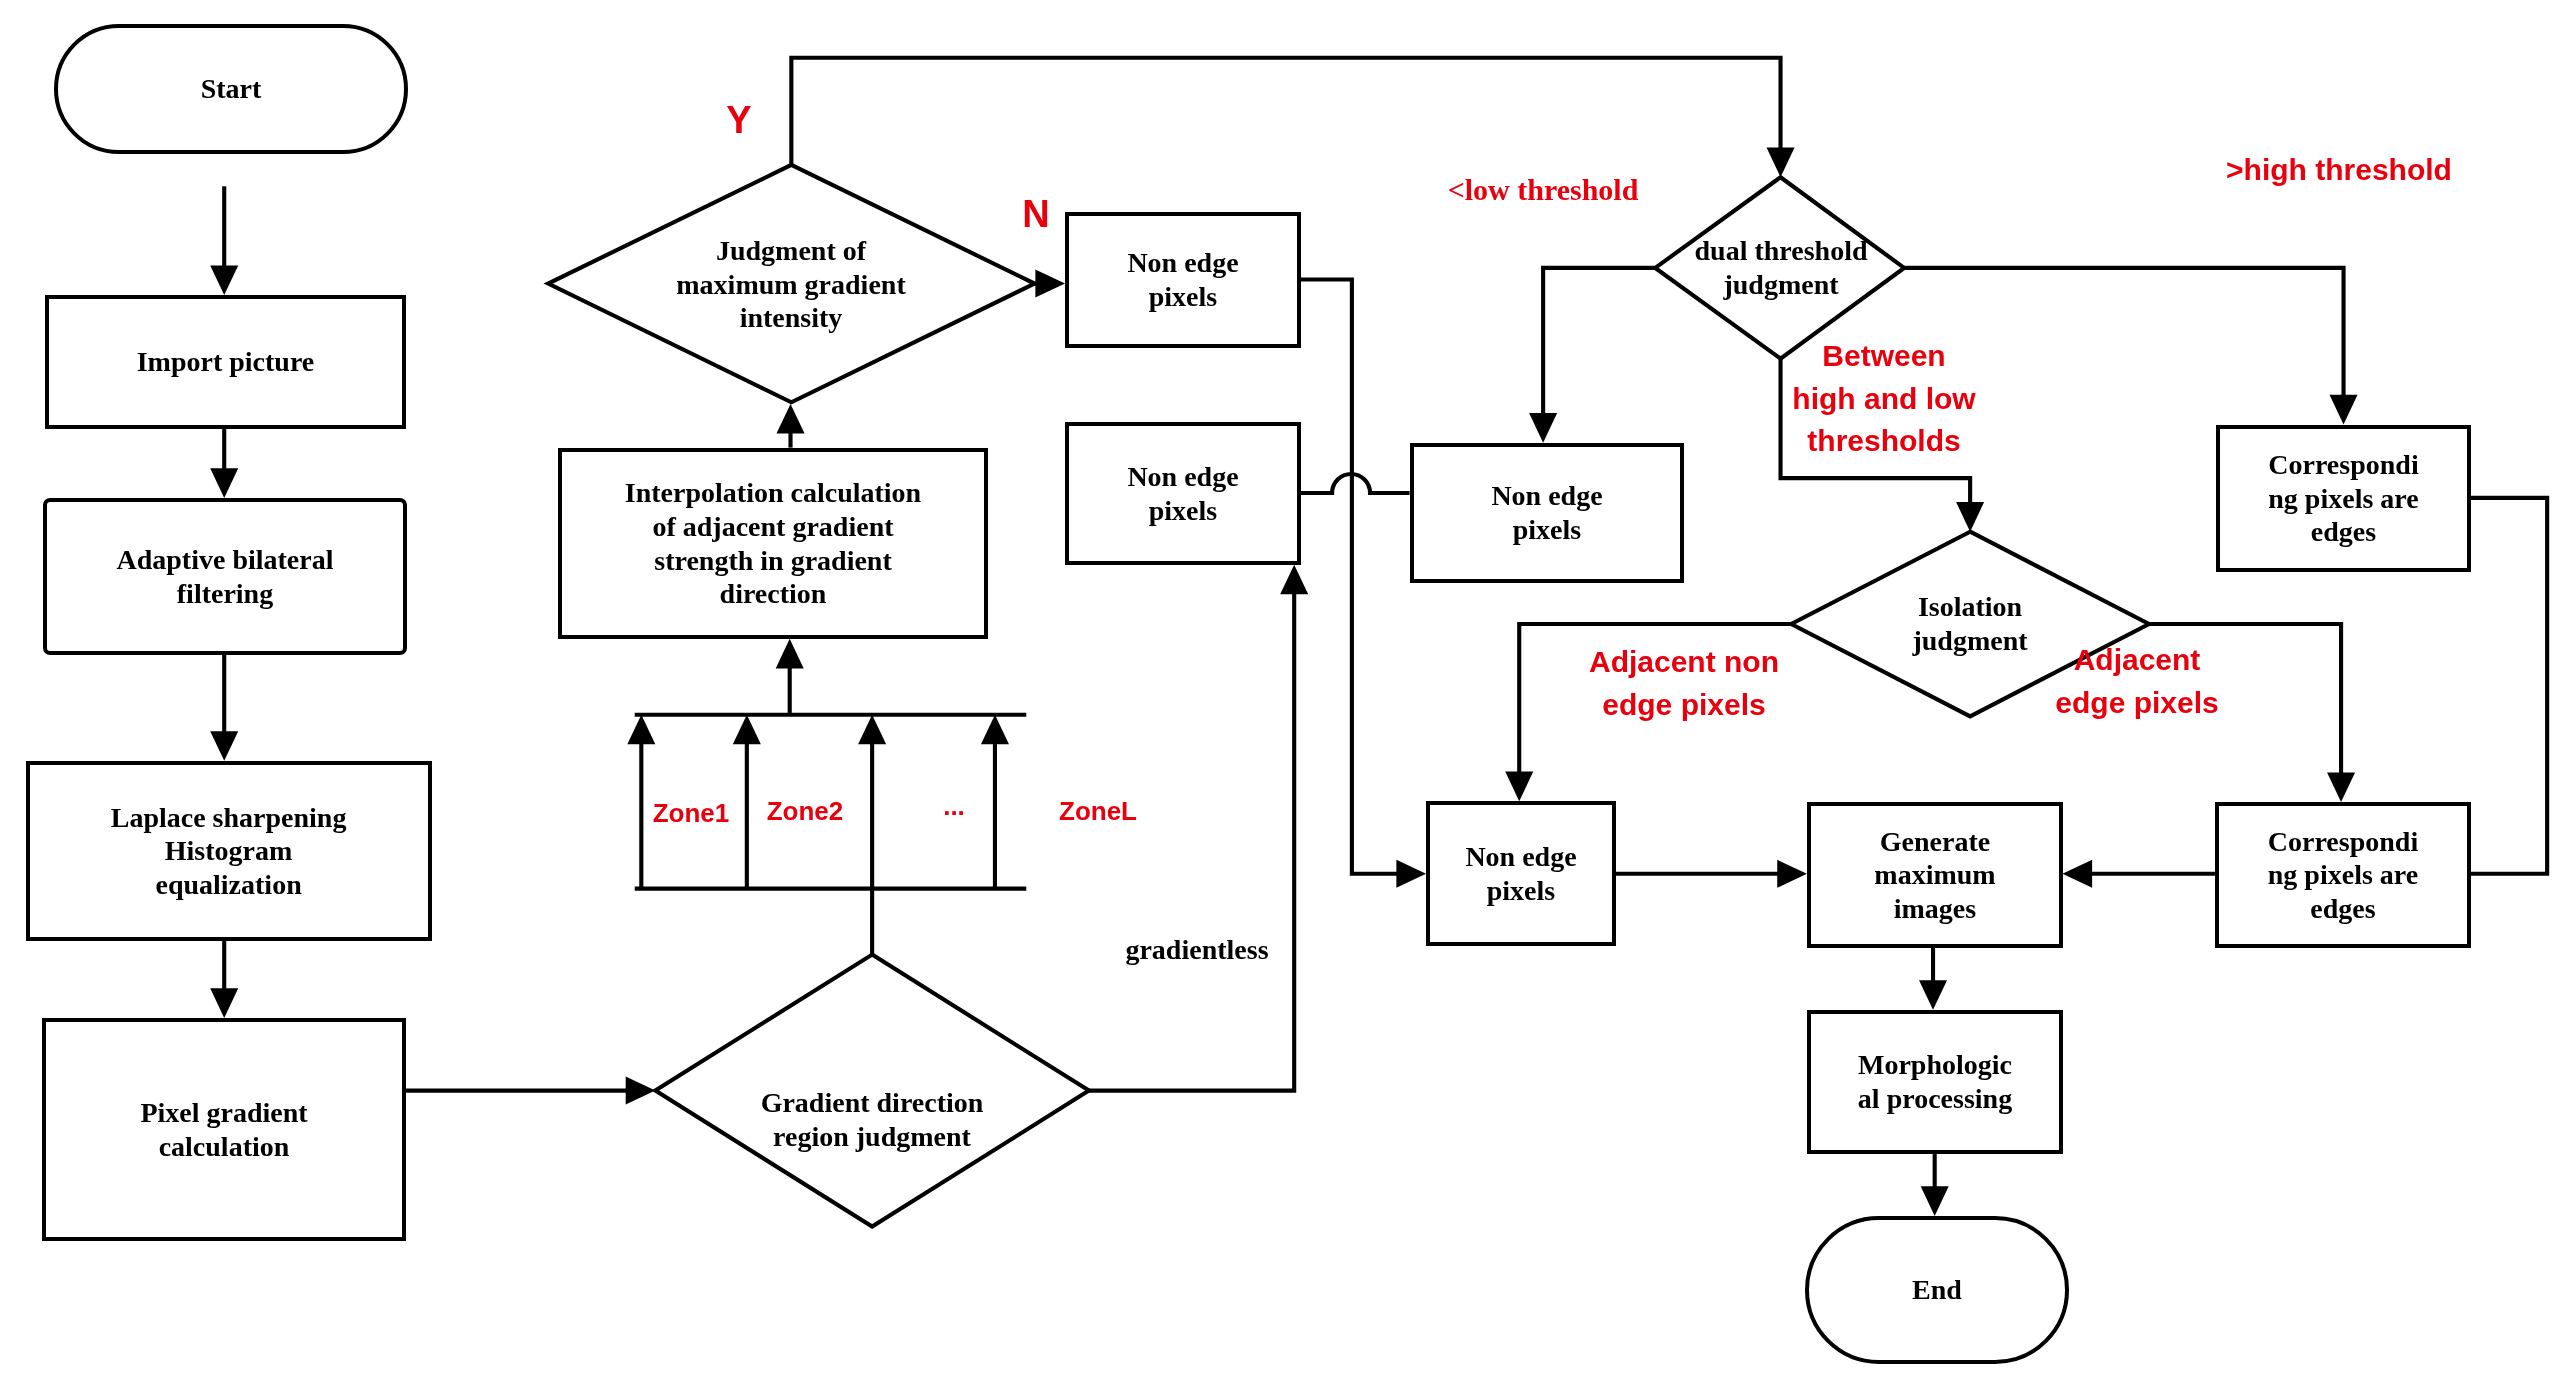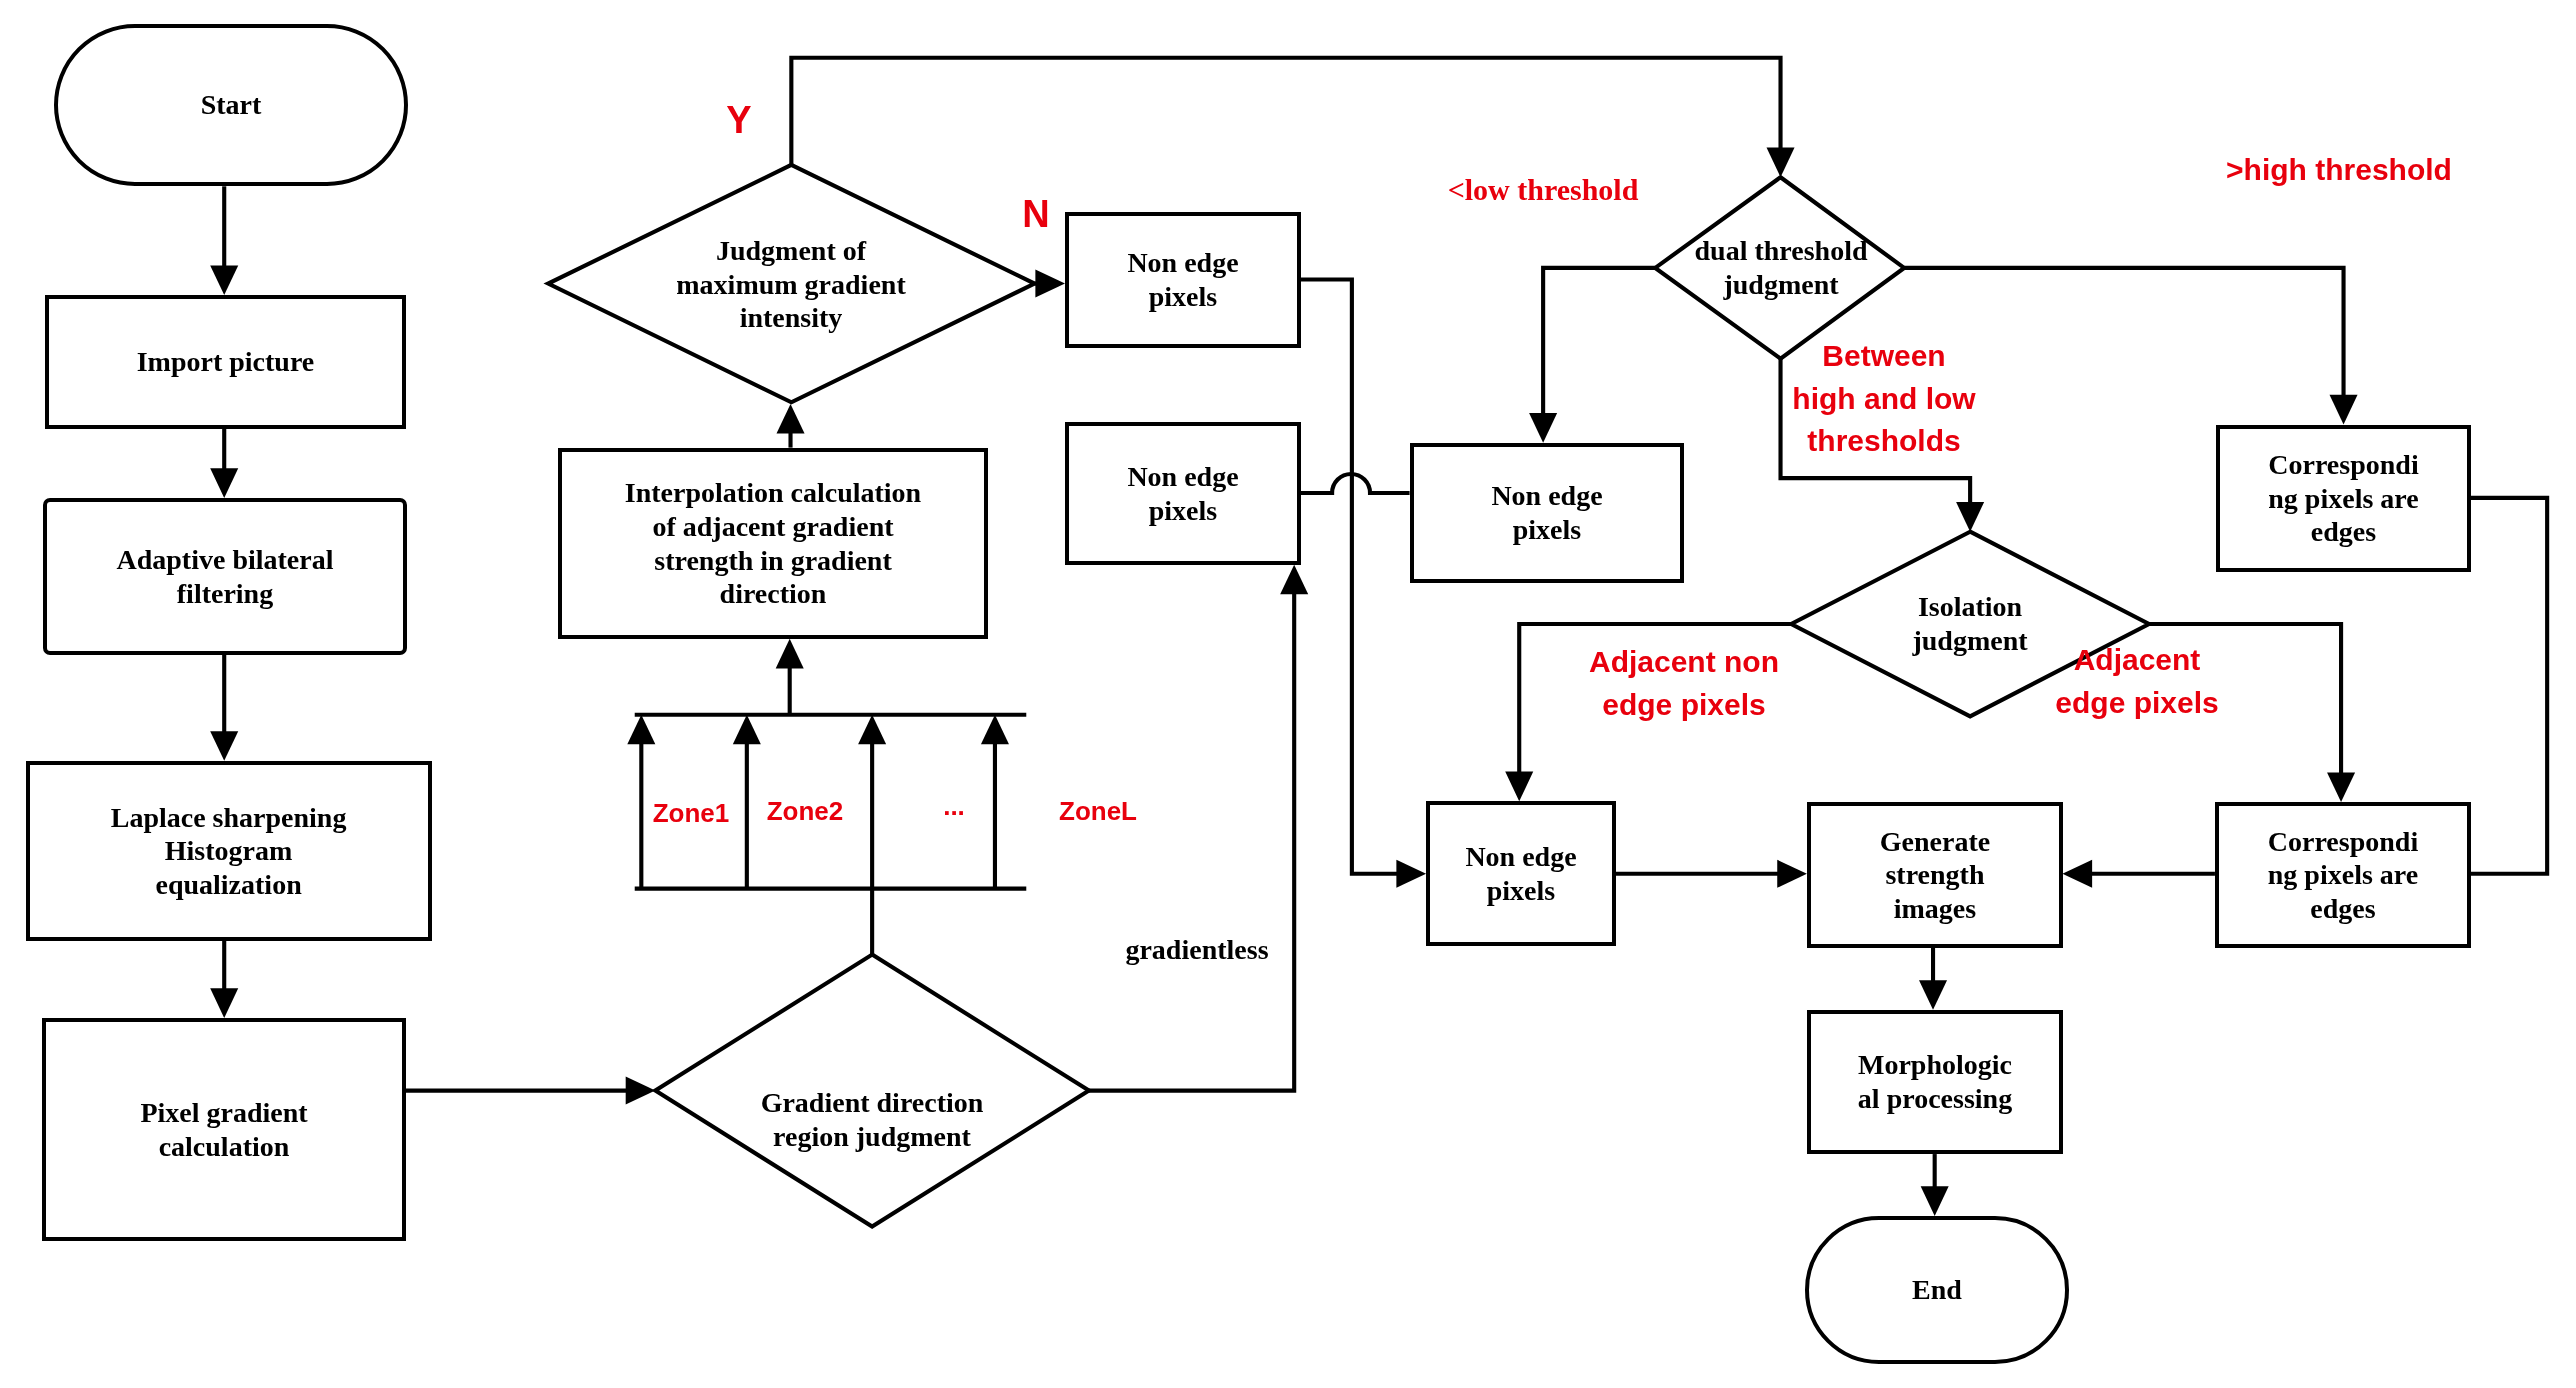--- a/index.html
+++ b/index.html
@@ -95,21 +95,21 @@
     <polygon class="head" points="2538,1043 2538,1077 2502,1060"></polygon>
     <polygon class="head" points="2328,1189 2362,1189 2345,1225"></polygon>
     <polygon class="head" points="2330,1439 2364,1439 2347,1475"></polygon>
 
     <polygon class="diamond" points="960,200 1255,344 960,488 665,344"></polygon>
     <polygon class="diamond" points="1058,1158 1321,1323 1058,1488 795,1323"></polygon>
     <polygon class="diamond" points="2160,215 2310,325 2160,435 2008,325"></polygon>
     <polygon class="diamond" points="2390,645 2607,757 2390,869 2173,757"></polygon>
   </svg>
 
-  <div class="node oval" style="left:54px;top:24px;width:354px;height:162px;text-align:center;">Start</div>
+  <div class="node oval" style="left:54px;top:24px;width:354px;height:130px;text-align:center;">Start</div>
   <div class="node" style="left:45px;top:295px;width:361px;height:134px;">Import picture</div>
   <div class="node" style="left:43px;top:498px;width:364px;height:157px;border-radius:7px;">Adaptive bilateral
 filtering</div>
   <div class="node" style="left:25.6px;top:761px;width:406px;height:180px;">Laplace sharpening
 Histogram
 equalization</div>
   <div class="node" style="left:42px;top:1018px;width:364px;height:223px;">Pixel gradient
 calculation</div>
   <div class="node" style="left:558px;top:448px;width:430px;height:191px;">Interpolation calculation
 of adjacent gradient
@@ -123,21 +123,21 @@
 pixels</div>
   <div class="node" style="left:1426px;top:801px;width:190px;height:145px;">Non edge
 pixels</div>
   <div class="node" style="left:2216px;top:425px;width:255px;height:147px;">Correspondi
 ng pixels are
 edges</div>
   <div class="node" style="left:2215px;top:802px;width:256px;height:146px;">Correspondi
 ng pixels are
 edges</div>
   <div class="node" style="left:1807px;top:802px;width:256px;height:146px;">Generate
-strength
+maximum
 images</div>
   <div class="node" style="left:1807px;top:1010px;width:256px;height:144px;">Morphologic
 al processing</div>
   <div class="node oval" style="left:1805px;top:1216px;width:264px;height:148px;">End</div>
 
   <div class="dlabel" style="left:791px;top:284px;">Judgment of
 maximum gradient
 intensity</div>
   <div class="dlabel" style="left:872px;top:1088px;margin-top:32px;">Gradient direction
 region judgment</div>

